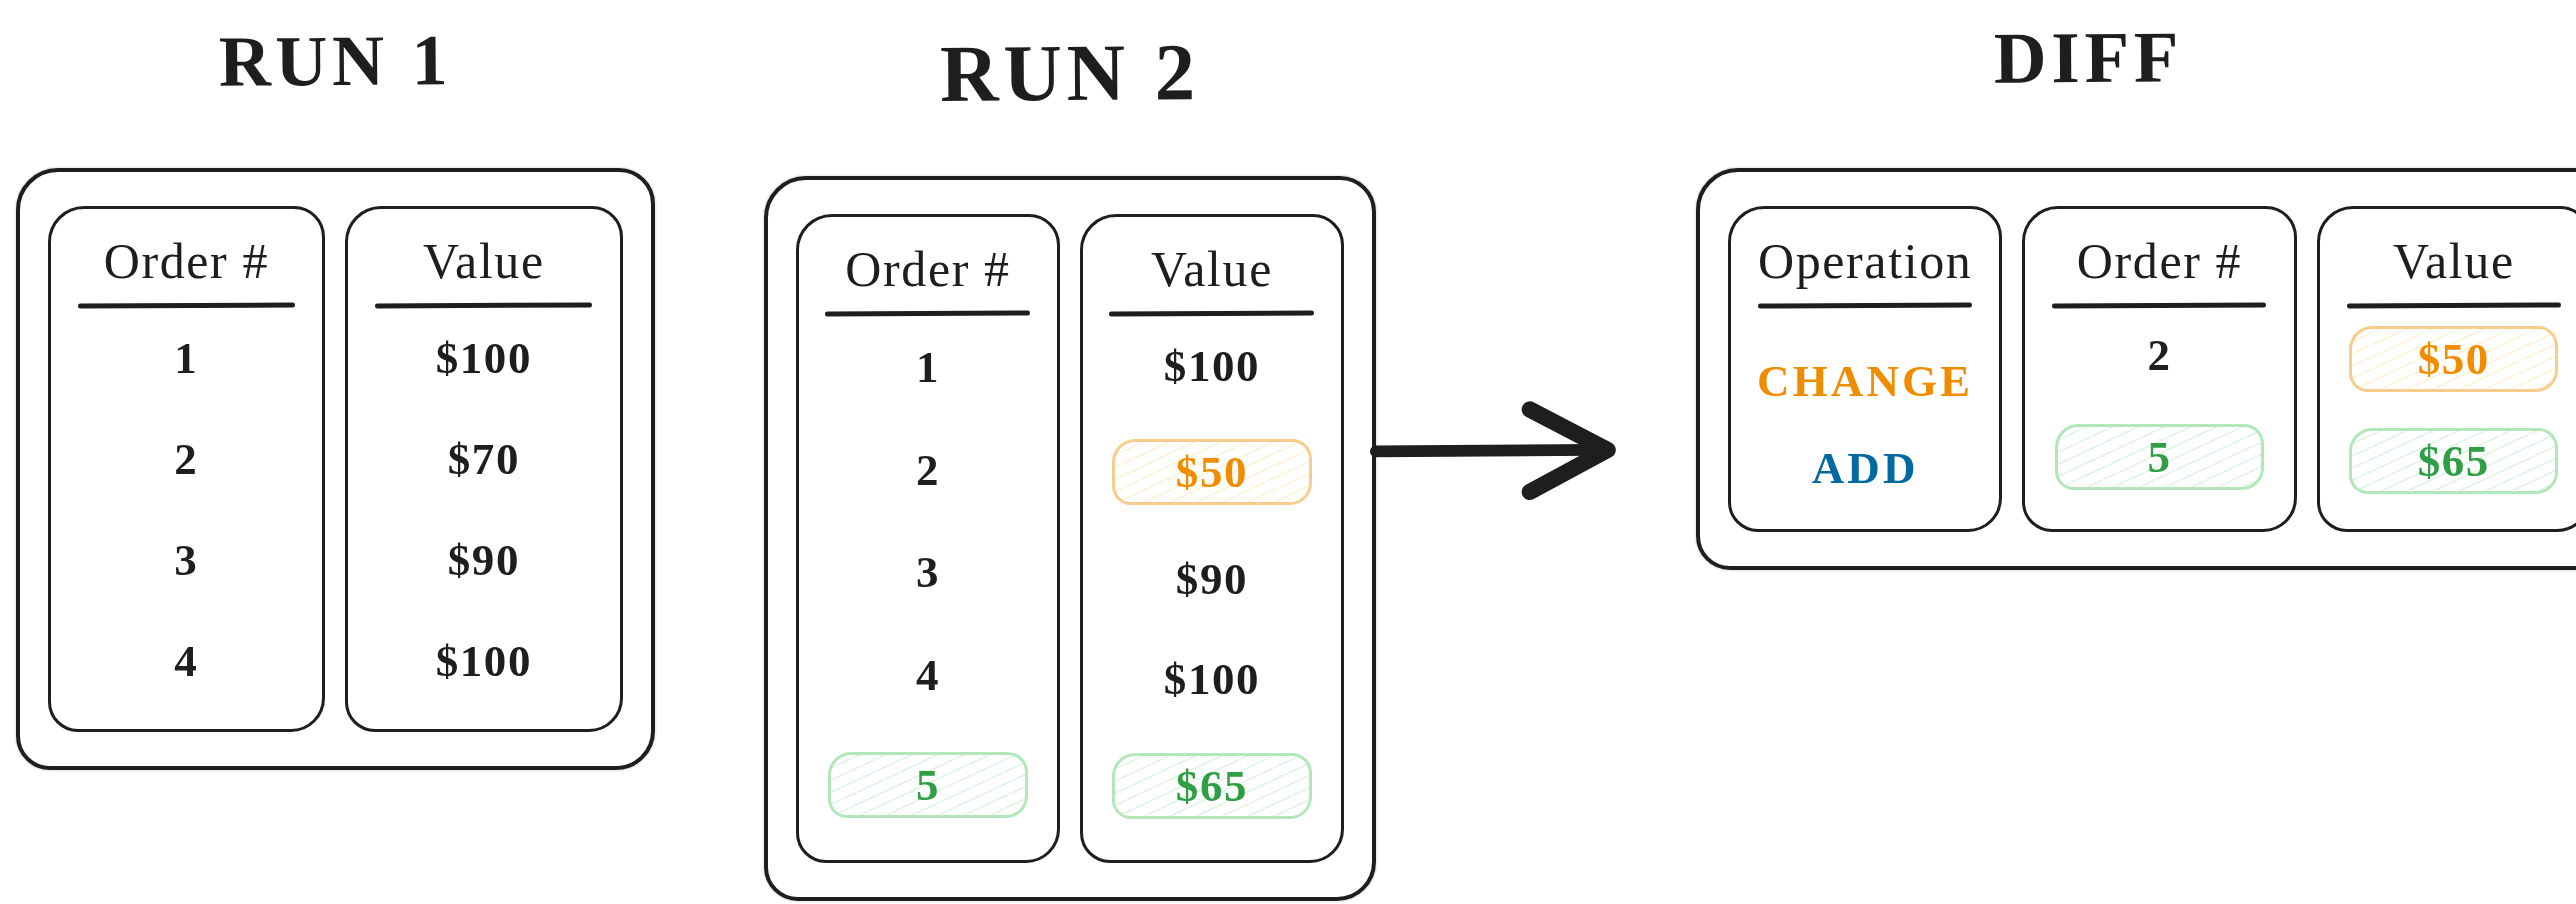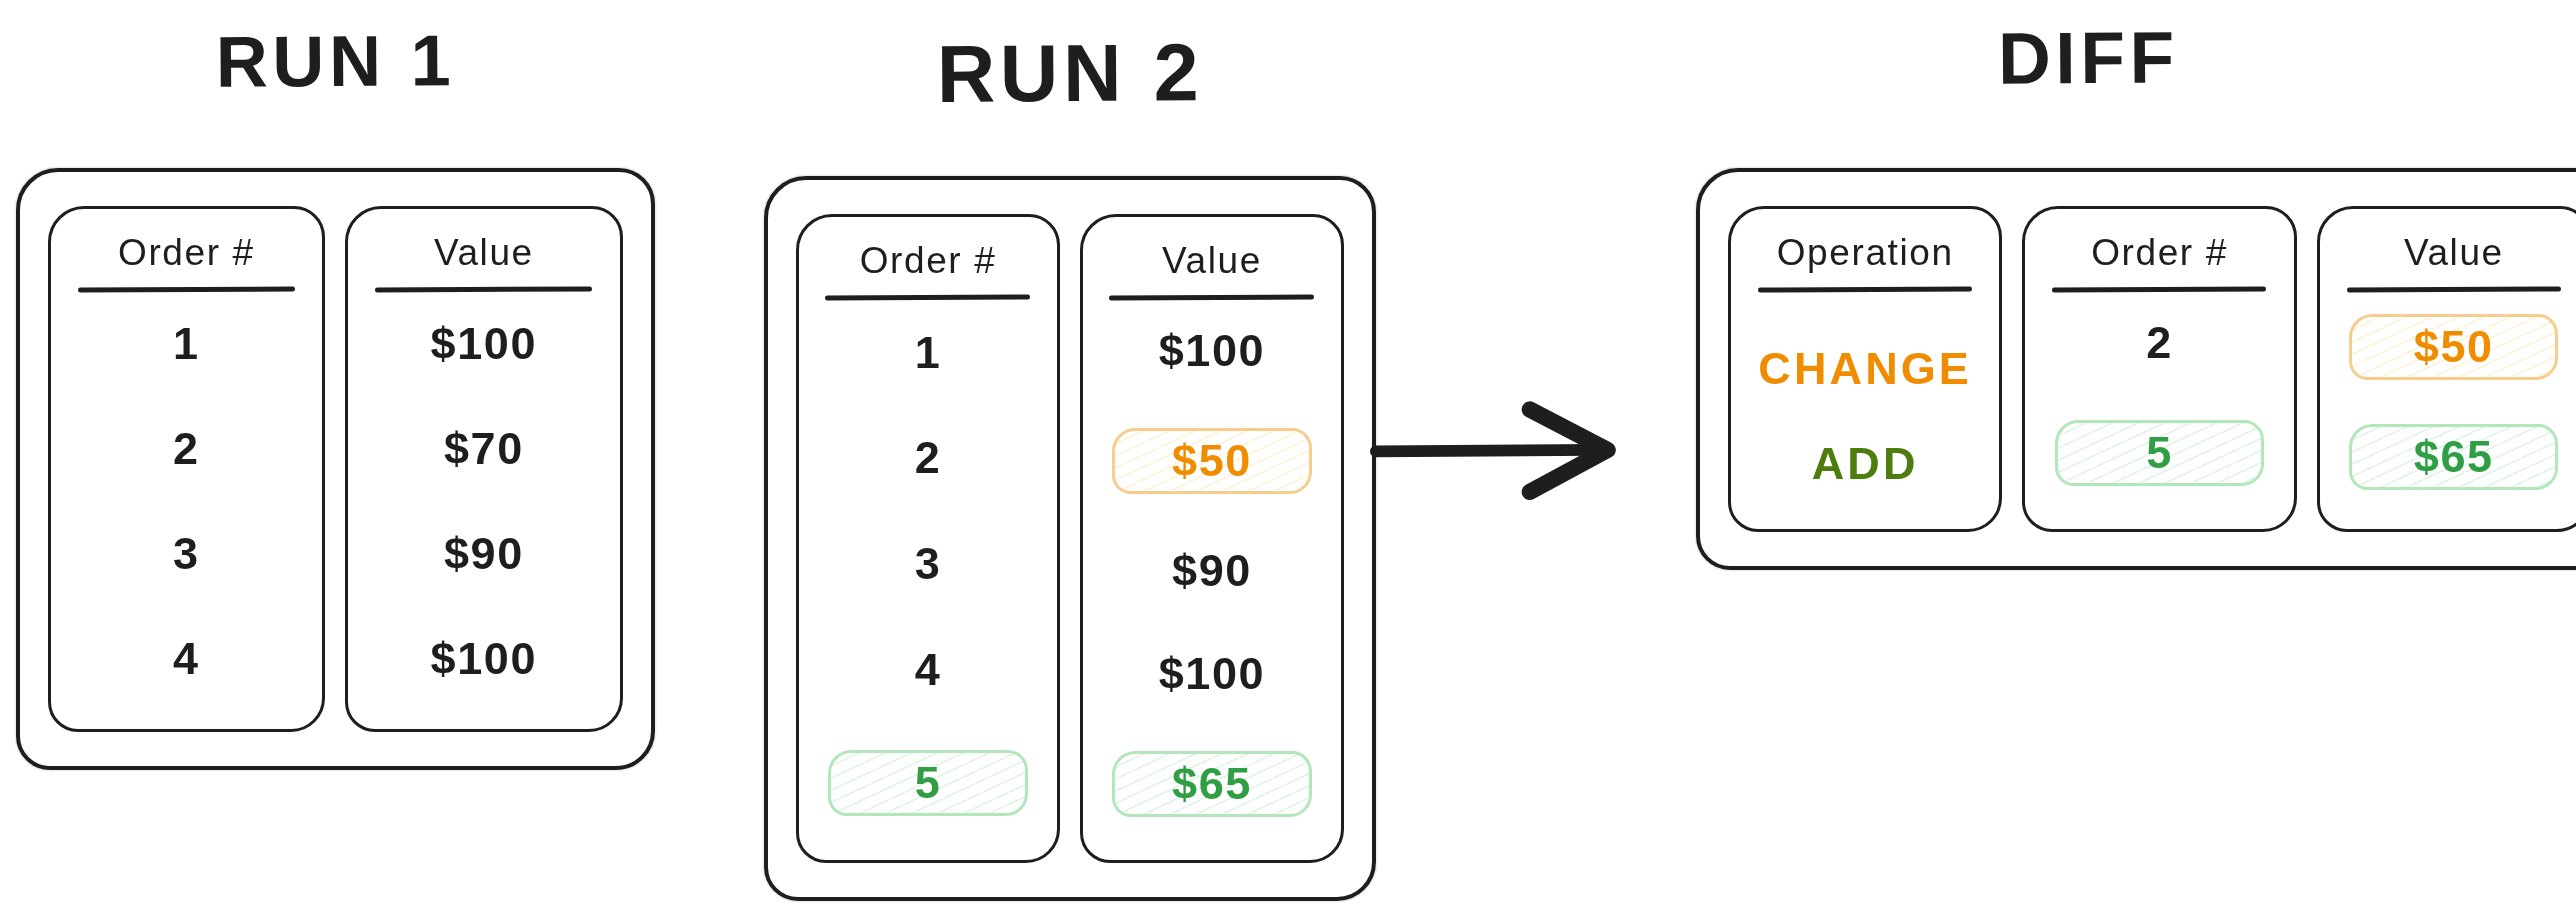--- a/index.html
+++ b/index.html
@@ -1,20 +1,20 @@
 <!DOCTYPE html>
 <html style="font-size:12.5px"><head>
 <meta charset="utf-8">
 <style>
   html,body{margin:0;padding:0;background:#ffffff;}
   .canvas{
     position:relative;
     width:2576px;height:905px;
     background:#ffffff;
-    font-family:Liberation Sans, sans-serif;
+    font-family:Liberation Serif, serif;
     color:#1e1e1e;
     overflow:hidden;
   }
   .big-title{
     position:absolute;
     text-align:center;
     font-weight:700;
     letter-spacing:4.7px;
     color:#1e1e1e;
     transform:rotate(-0.4deg);
@@ -36,21 +36,21 @@
     box-sizing:border-box;
     border:3.9px solid #1e1e1e;
     border-radius:36px 31px 34px 30px;
     display:flex;
     flex-direction:column;
     align-items:center;
     padding:23.4px 12.5px 17px 12.5px;
     background:#ffffff;
   }
   .col-header{
-    font-size:37px;
+    font-size:50px;
     font-weight:500;
     letter-spacing:1.6px;
     white-space:nowrap;
   }
   .rule{
     width:88%;
     height:4.7px;
     background:#1e1e1e;
     border-radius:2.3px;
     margin-top:12.5px;
@@ -91,21 +91,21 @@
       rgba(255,255,255,0) 1.6px, rgba(255,255,255,0) 11px);
   }
   .hl-green{
     border:3.9px solid #b2e7bb;
     color:#2f9e44;
     background:repeating-linear-gradient(155deg,
       rgba(64,192,87,0.16) 0px, rgba(64,192,87,0.16) 1.6px,
       rgba(255,255,255,0) 1.6px, rgba(255,255,255,0) 11px);
   }
   .txt-orange{color:#f08c00;letter-spacing:3.1px;margin-top:30px;}
-  .txt-green{color:#4d7c0f;letter-spacing:3.1px;}
+  .txt-green{color:#0369a1;letter-spacing:3.1px;}
   .arrow{position:absolute;}
 
   
   #run1-title{left:15.6px;top:20px;width:639px;font-size:72px;}
   #run2-title{left:764px;top:26.5px;width:612px;font-size:81px;}
   #diff-title{left:1625px;top:15.6px;width:927px;font-size:73px;}
   #run1-table{left:15.6px;top:168px;width:639px;height:602px;}
   #run2-table{left:764px;top:176px;width:612px;height:725px;}
   #diff-table{left:1696px;top:168px;width:927px;height:402px;}
   #diff-arrow{left:1360px;top:383px;}

